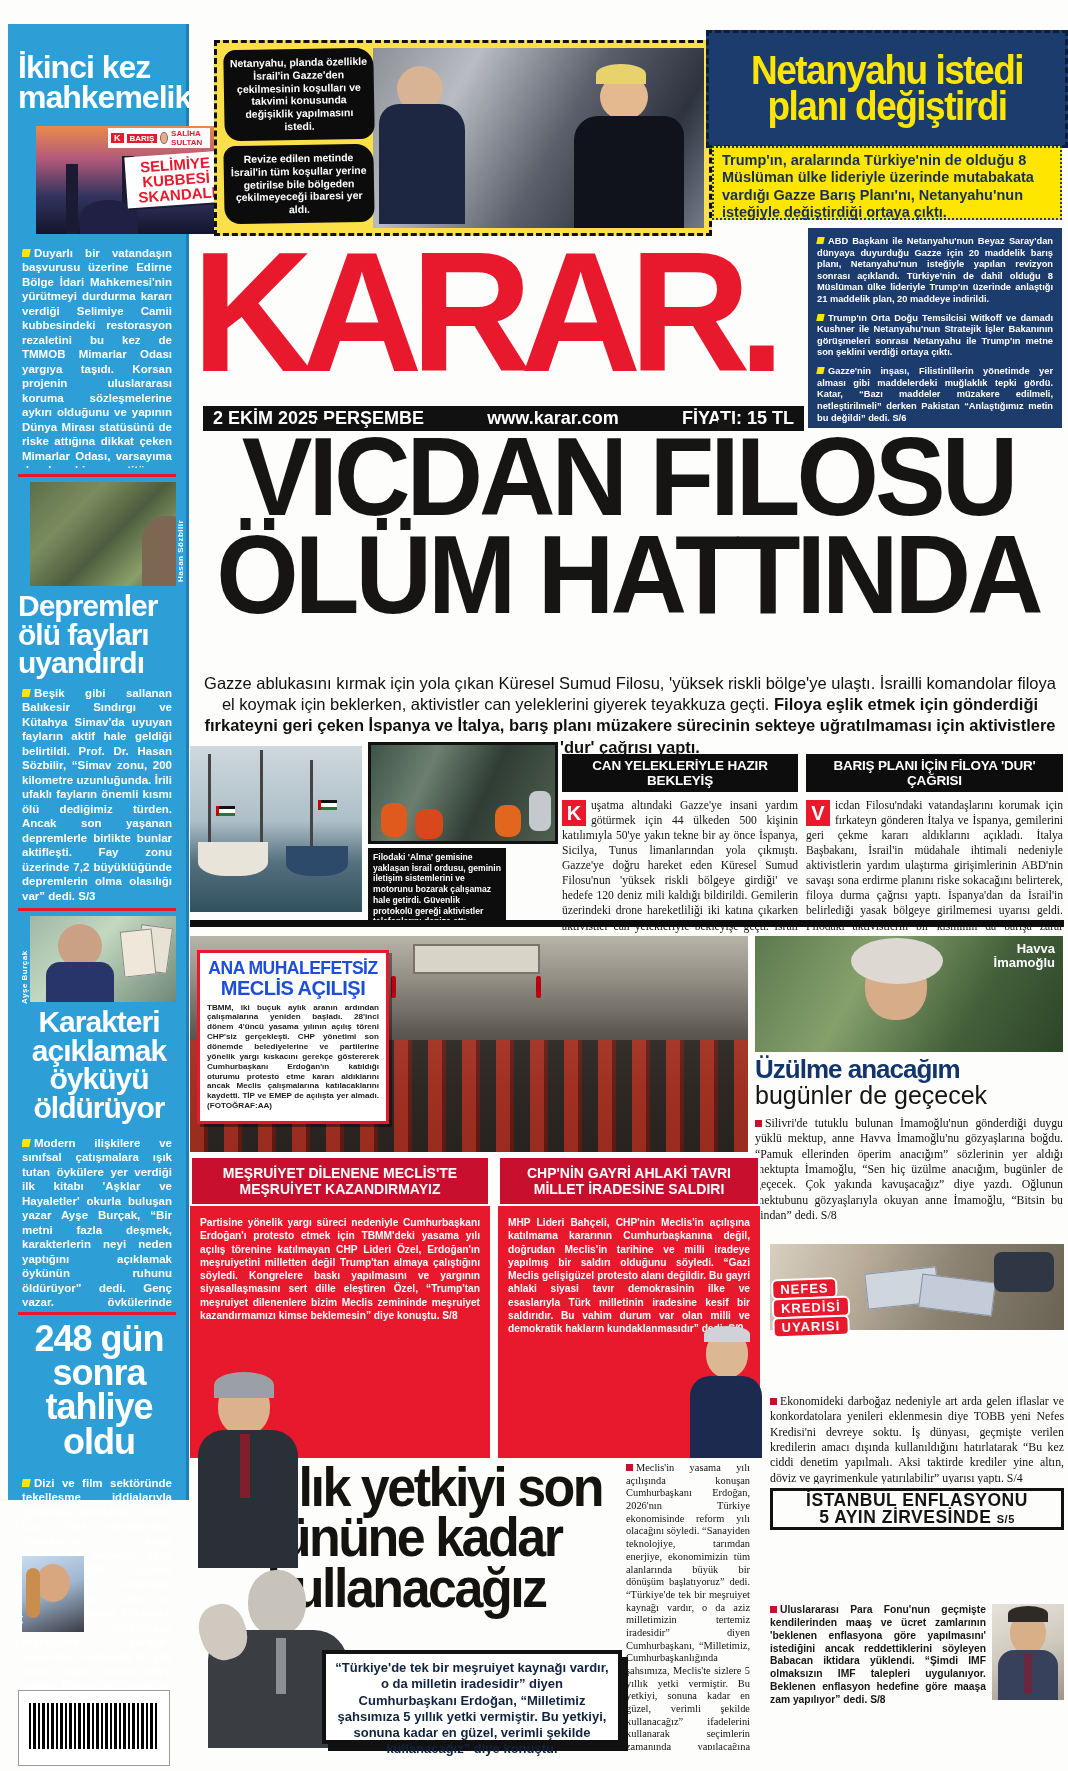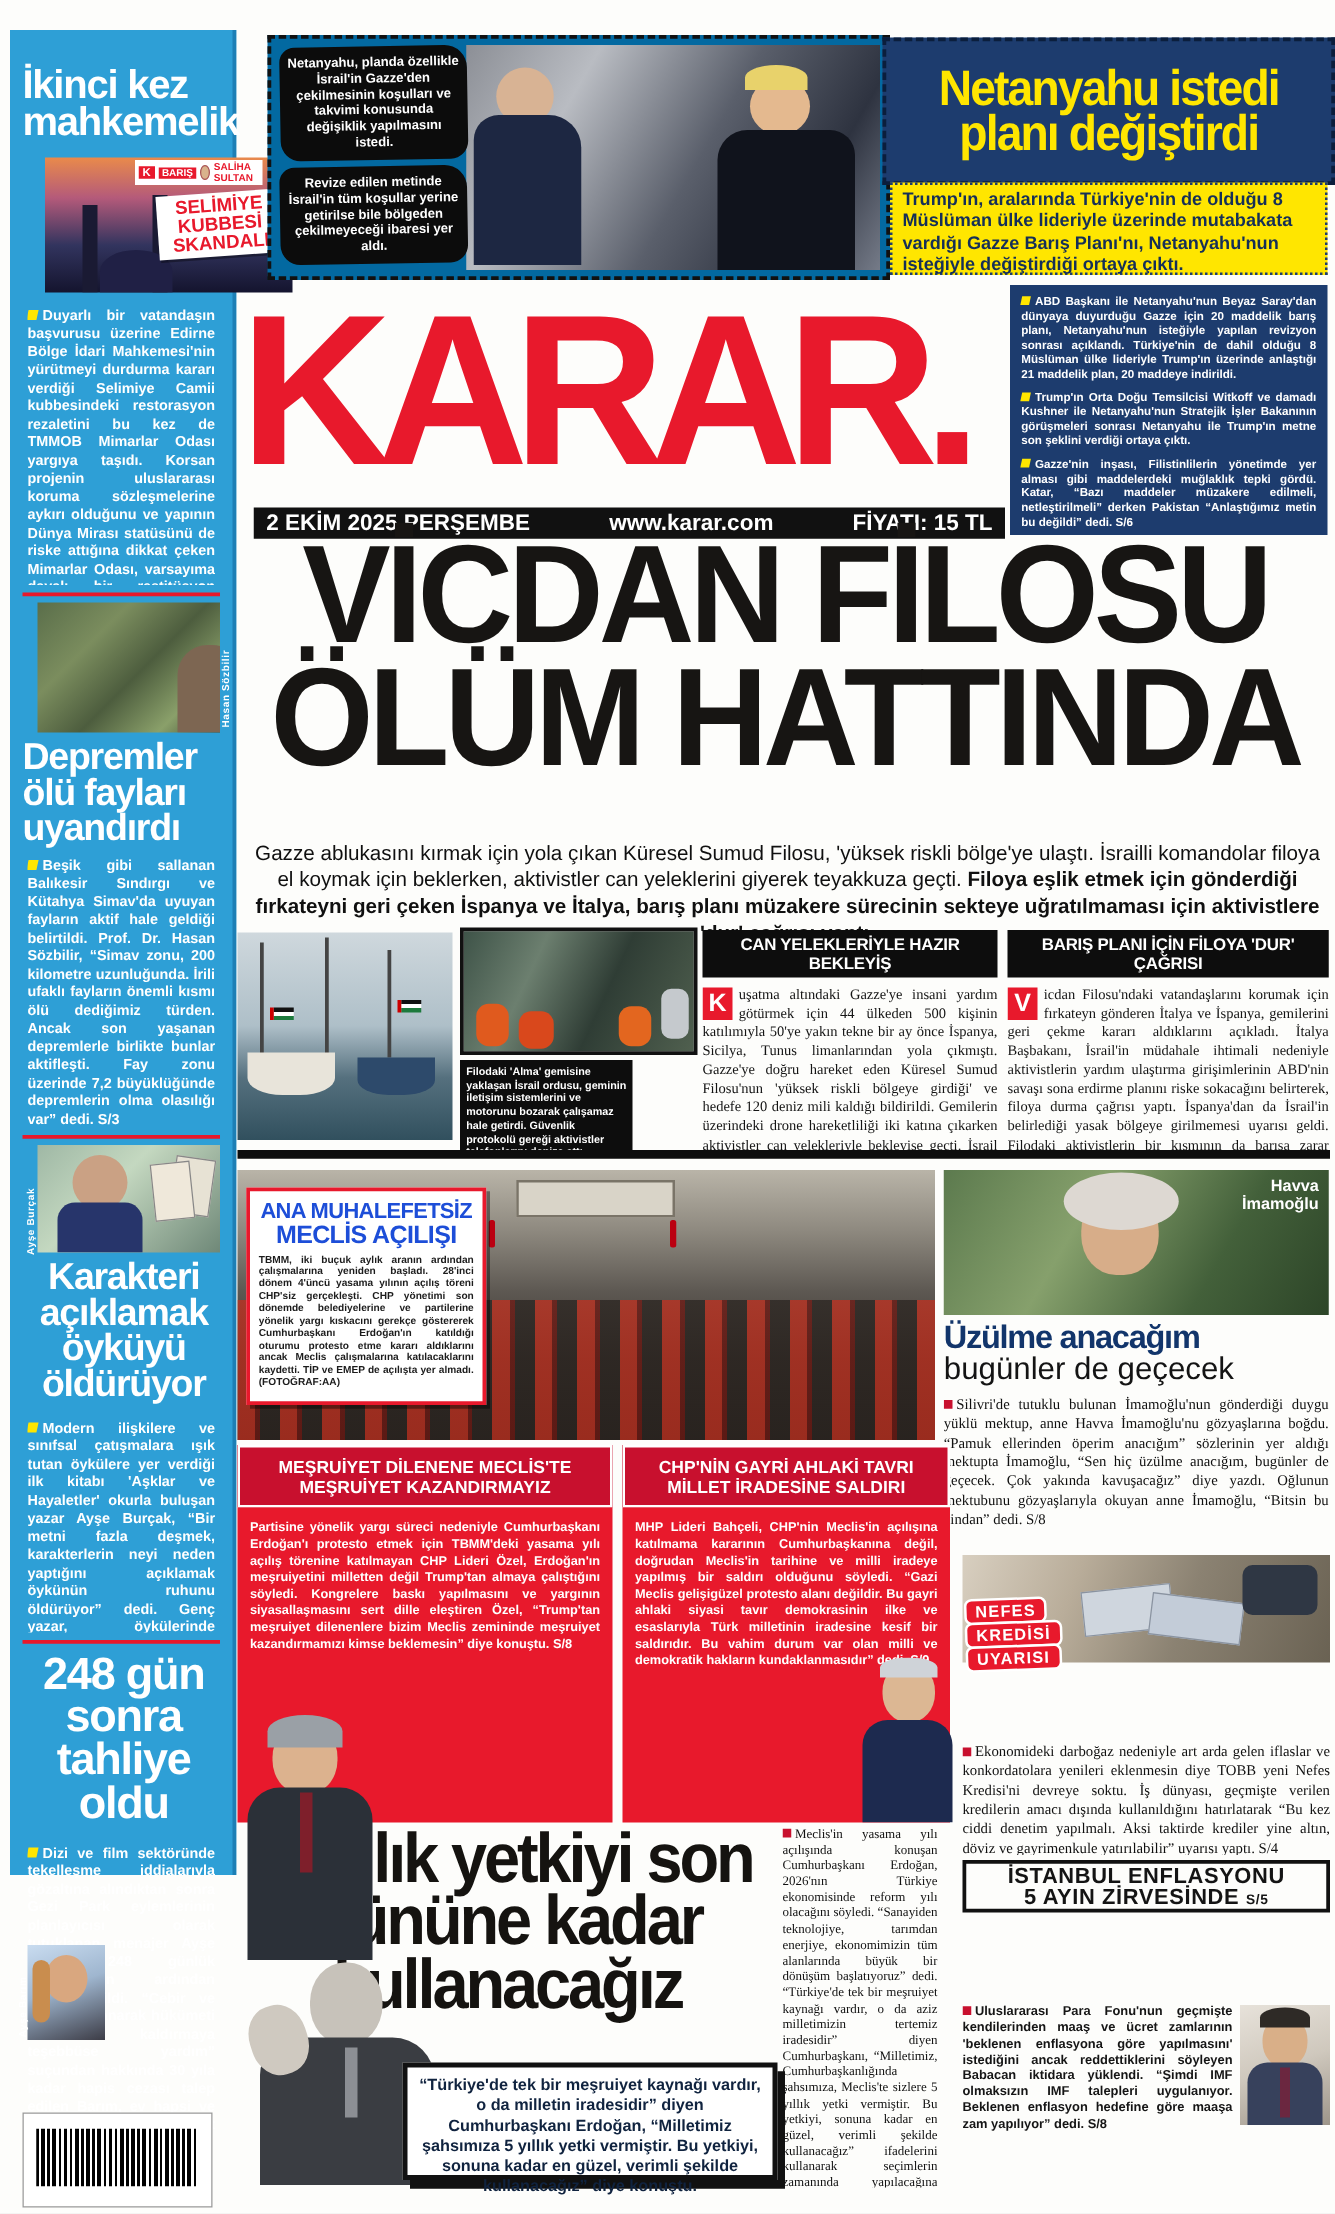--- a/index.html
+++ b/index.html
@@ -1,37 +1,37 @@
 <!DOCTYPE html>
 <html><head>
 <meta charset="utf-8">
 <style>
   html,body{margin:0;padding:0;background:#e8e8e6;}
   .page{position:relative;width:1068px;height:1771px;background:#fdfdfb;margin:0 auto;overflow:hidden;
         font-family:"Liberation Sans",sans-serif;color:#141414;}
-  .abs{position:absolute;}
+  .abs{position:absolute;margin-top:10px;}
   .ph{position:absolute;overflow:hidden;}
   .vcred{position:absolute;writing-mode:vertical-rl;transform:rotate(180deg);font-size:8px;font-weight:700;color:#fff;letter-spacing:.5px;}
   
   .sidebar{position:absolute;left:8px;top:24px;width:178px;height:1476px;background:#2e9fd6;border-right:3px solid #1d7fb5;}
   .sb-head{position:absolute;left:10px;width:162px;color:#fff;font-weight:900;line-height:.95;letter-spacing:-1px;}
   .sb-body{position:absolute;left:14px;width:150px;color:#fff;font-weight:700;font-size:11.5px;line-height:1.26;text-align:justify;overflow:hidden;}
   .sq{display:inline-block;width:8px;height:8px;background:#ffe600;margin-right:4px;transform:skewX(-12deg);}
   .redrule{position:absolute;left:10px;width:158px;height:3px;background:#e8192c;}
   .badgestrip{position:absolute;display:flex;align-items:center;gap:3px;background:#fff;padding:1px 3px;font-size:8px;font-weight:900;}
   .kbox{background:#e8192c;color:#fff;padding:0 3px;font-size:9px;}
   .ozel{color:#fff;background:#e8192c;padding:0 3px;}
   .saliha{color:#e8192c;}
   .avatar{width:10px;height:10px;border-radius:50%;background:#d9b38c;border:1px solid #a55;}
   .overline{position:absolute;background:#fff;color:#e8192c;font-weight:900;font-size:15px;line-height:1;padding:3px 4px;transform:rotate(-4deg);text-align:center;box-shadow:1px 2px 0 rgba(0,0,0,.35);}
   .barcode{position:absolute;left:18px;top:1690px;width:150px;height:74px;background:#fff;border:1px solid #999;}
   .barcode .bars{position:absolute;left:10px;top:12px;width:130px;height:46px;
      background:repeating-linear-gradient(90deg,#000 0 2px,#fff 2px 4px,#000 4px 7px,#fff 7px 9px);}
   
-  .yellowbox{position:absolute;left:214px;top:28px;width:492px;height:190px;background:#0369a1;border:3px dashed #111;}
+  .yellowbox{position:absolute;left:214px;top:40px;width:492px;height:190px;background:#fde047;border:3px dashed #111;}
   .blob{position:absolute;left:7px;width:138px;background:#0c0c0c;color:#fff;font-weight:800;font-size:10.5px;line-height:1.22;text-align:center;padding:7px 6px;border-radius:12px 18px 14px 16px;transform:rotate(-1deg);}
   .topphoto{position:absolute;left:156px;top:5px;right:5px;bottom:5px;}
   .tr-head{position:absolute;left:706px;top:30px;width:356px;height:112px;background:#1d3c6e;border:3px dashed #0b1e3c;display:flex;flex-direction:column;justify-content:center;align-items:center;}
   .tr-head div{color:#ffe600;font-weight:900;font-size:37px;line-height:.98;letter-spacing:-1.5px;transform:scaleY(1.08);}
   .tr-sub{position:absolute;left:712px;top:146px;width:350px;height:74px;background:#ffe600;border:2px dotted #1d3c6e;color:#152f58;font-weight:800;font-size:14.5px;line-height:1.2;padding:4px 8px;box-sizing:border-box;}
   .logo{position:absolute;left:192px;top:224px;width:614px;height:180px;overflow:hidden;}
   .logo div{font-weight:900;font-size:168px;line-height:172px;color:#e8192c;letter-spacing:-12px;transform:scaleY(1.02);transform-origin:top left;}
   .datebar{position:absolute;left:203px;top:406px;width:601px;height:25px;background:#111;color:#fff;display:flex;justify-content:space-between;align-items:center;padding:0 10px;box-sizing:border-box;font-weight:700;font-size:18px;}
   .navybullets{position:absolute;left:808px;top:228px;width:254px;height:200px;background:#1d3c6e;padding:8px 9px;box-sizing:border-box;}
   .navybullets p{margin:0 0 7px 0;color:#fff;font-weight:700;font-size:9.3px;line-height:1.25;text-align:justify;}

